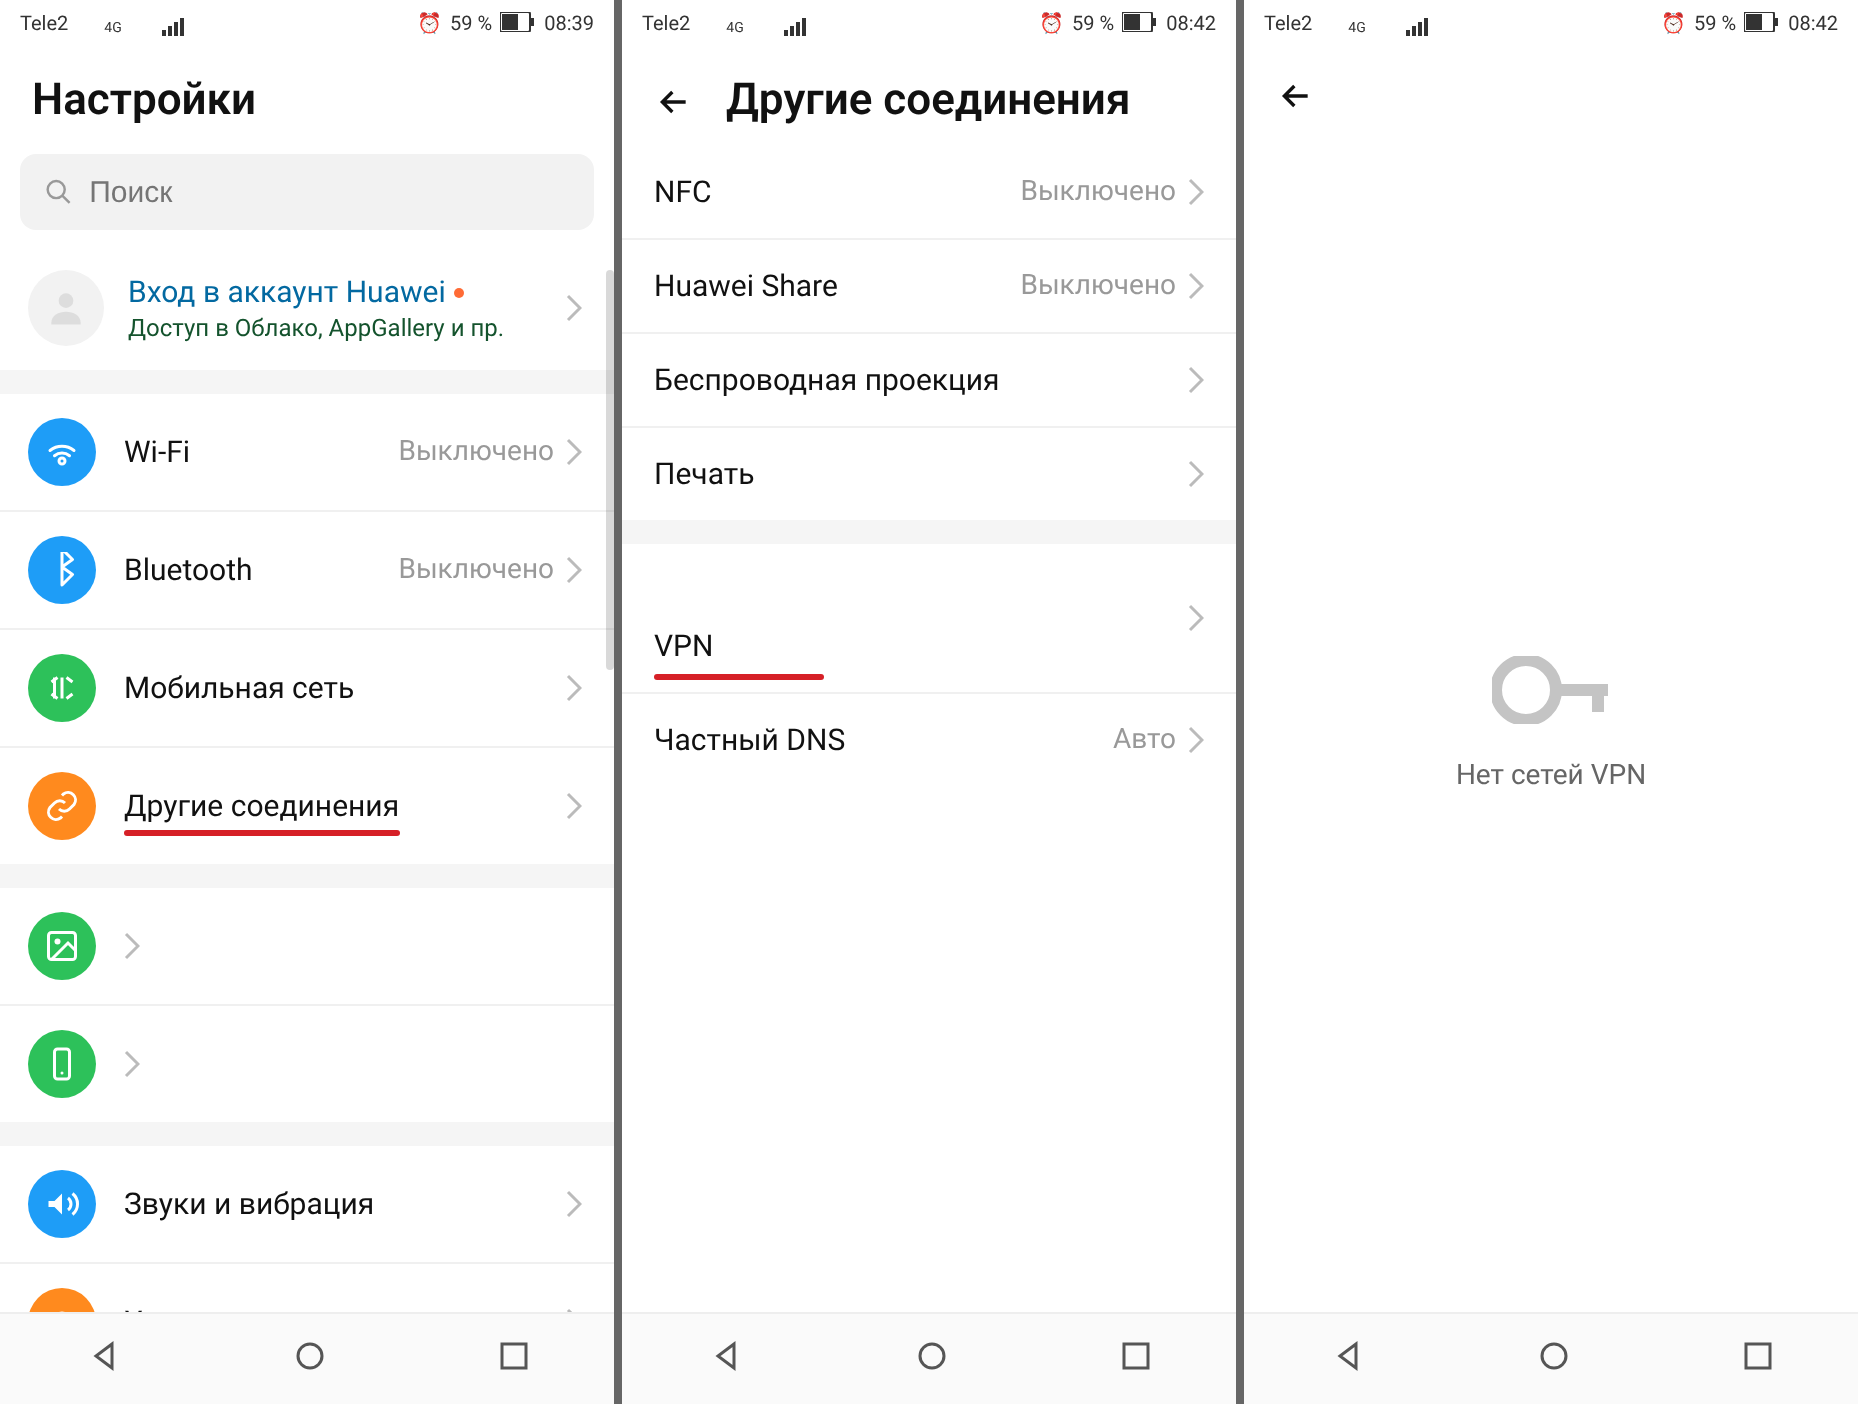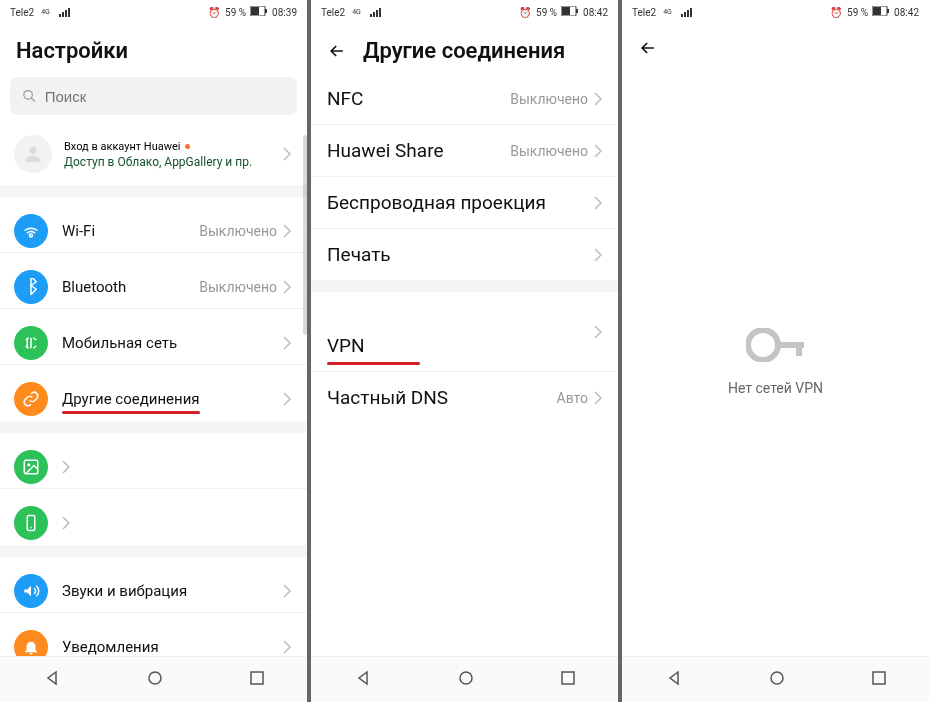--- a/index.html
+++ b/index.html
@@ -21,21 +21,21 @@
   .status-bar {
     height: 24px;
     display: flex;
     align-items: center;
     justify-content: space-between;
     padding: 0 10px;
     font-size: 10px;
     color: #333;
     background: #fff;
   }
-  .status-left { display: flex; align-items: center; gap: 7px; font-size: 10px; }
+  .status-left { display: flex; align-items: flex-end; gap: 18px; font-size: 10px; }
   .status-right { display: flex; align-items: center; gap: 4px; font-size: 10px; }
   .sig-bars { display: inline-flex; align-items: flex-end; gap: 1px; margin-left: 2px;}
   .sig-bars span { width: 2px; background: #333; }
   .sig-bars span:nth-child(1){height:3px;} .sig-bars span:nth-child(2){height:5px;}
   .sig-bars span:nth-child(3){height:7px;} .sig-bars span:nth-child(4){height:9px;}
   .header {
     padding: 14px 16px 10px;
     display: flex;
     align-items: center;
     gap: 16px;
@@ -54,21 +54,21 @@
     color: #999;
   }
   .search-bar input {
     border: none; background: transparent; outline: none; font-size: 15px; color: #333; width: 100%;
   }
   .section { background: #fff; }
   .gap { height: 12px; background: #f5f5f5; }
   .row {
     display: flex;
     align-items: center;
-    padding: 12px 16px 0 14px;
+    padding: 12px 16px 12px 14px;
     min-height: 56px;
     border-bottom: 1px solid #f0f0f0;
     cursor: pointer;
   }
   .row:last-child { border-bottom: none; }
   .row .icon {
     width: 34px; height: 34px; border-radius: 50%;
     display: flex; align-items: center; justify-content: center;
     margin-right: 14px;
     flex-shrink: 0;
@@ -82,33 +82,33 @@
     content: ""; position: absolute; left: 0; bottom: -6px;
     width: 100%; height: 3px; background: #d62027; border-radius: 2px;
   }
   .account-row { display:flex; align-items:center; padding: 10px 16px 12px 14px; cursor:pointer;}
   .avatar {
     width: 38px; height: 38px; border-radius: 50%; background:#f2f2f2;
     display:flex; align-items:center; justify-content:center; margin-right:12px;
     flex-shrink:0;
   }
   .account-texts { flex:1; }
-  .account-title { font-size: 11px; color:#000000; display:flex; align-items:center; gap:4px;}
+  .account-title { font-size: 15px; color:#0369a1; display:flex; align-items:center; gap:4px;}
   .dot { width:5px; height:5px; background:#ff6b35; border-radius:50%; display:inline-block;}
   .account-sub { font-size: 12px; color:#14532d; margin-top:2px;}
   .content { flex: 1; overflow: hidden; position: relative;}
   .scroll-hint {
     position:absolute; right:0; top:0; bottom:0; width:4px; background:rgba(0,0,0,0.15); border-radius:2px;
   }
   .row-simple {
     display:flex; align-items:center; justify-content:space-between;
     padding: 14px 16px; border-bottom: 1px solid #f0f0f0; cursor:pointer;
   }
   .row-simple:last-child { border-bottom:none; }
-  .row-simple .lbl { font-size:19px; color:#111; }
+  .row-simple .lbl { font-size:15px; color:#111; }
   .row-simple .val { font-size:14px; color:#999; margin-right:6px; }
   .row-simple .right { display:flex; align-items:center; }
   .vpn-under { display:inline-block; position:relative;margin-top:28px; }
   .vpn-under::after {
     content:""; position:absolute; left:0; right:-55px; bottom:-8px; height:3px; background:#d62027; border-radius:2px;
   }
   .empty-state {
     flex:1; display:flex; flex-direction:column; align-items:center; justify-content:center;
     color:#999; gap:14px;
   }

